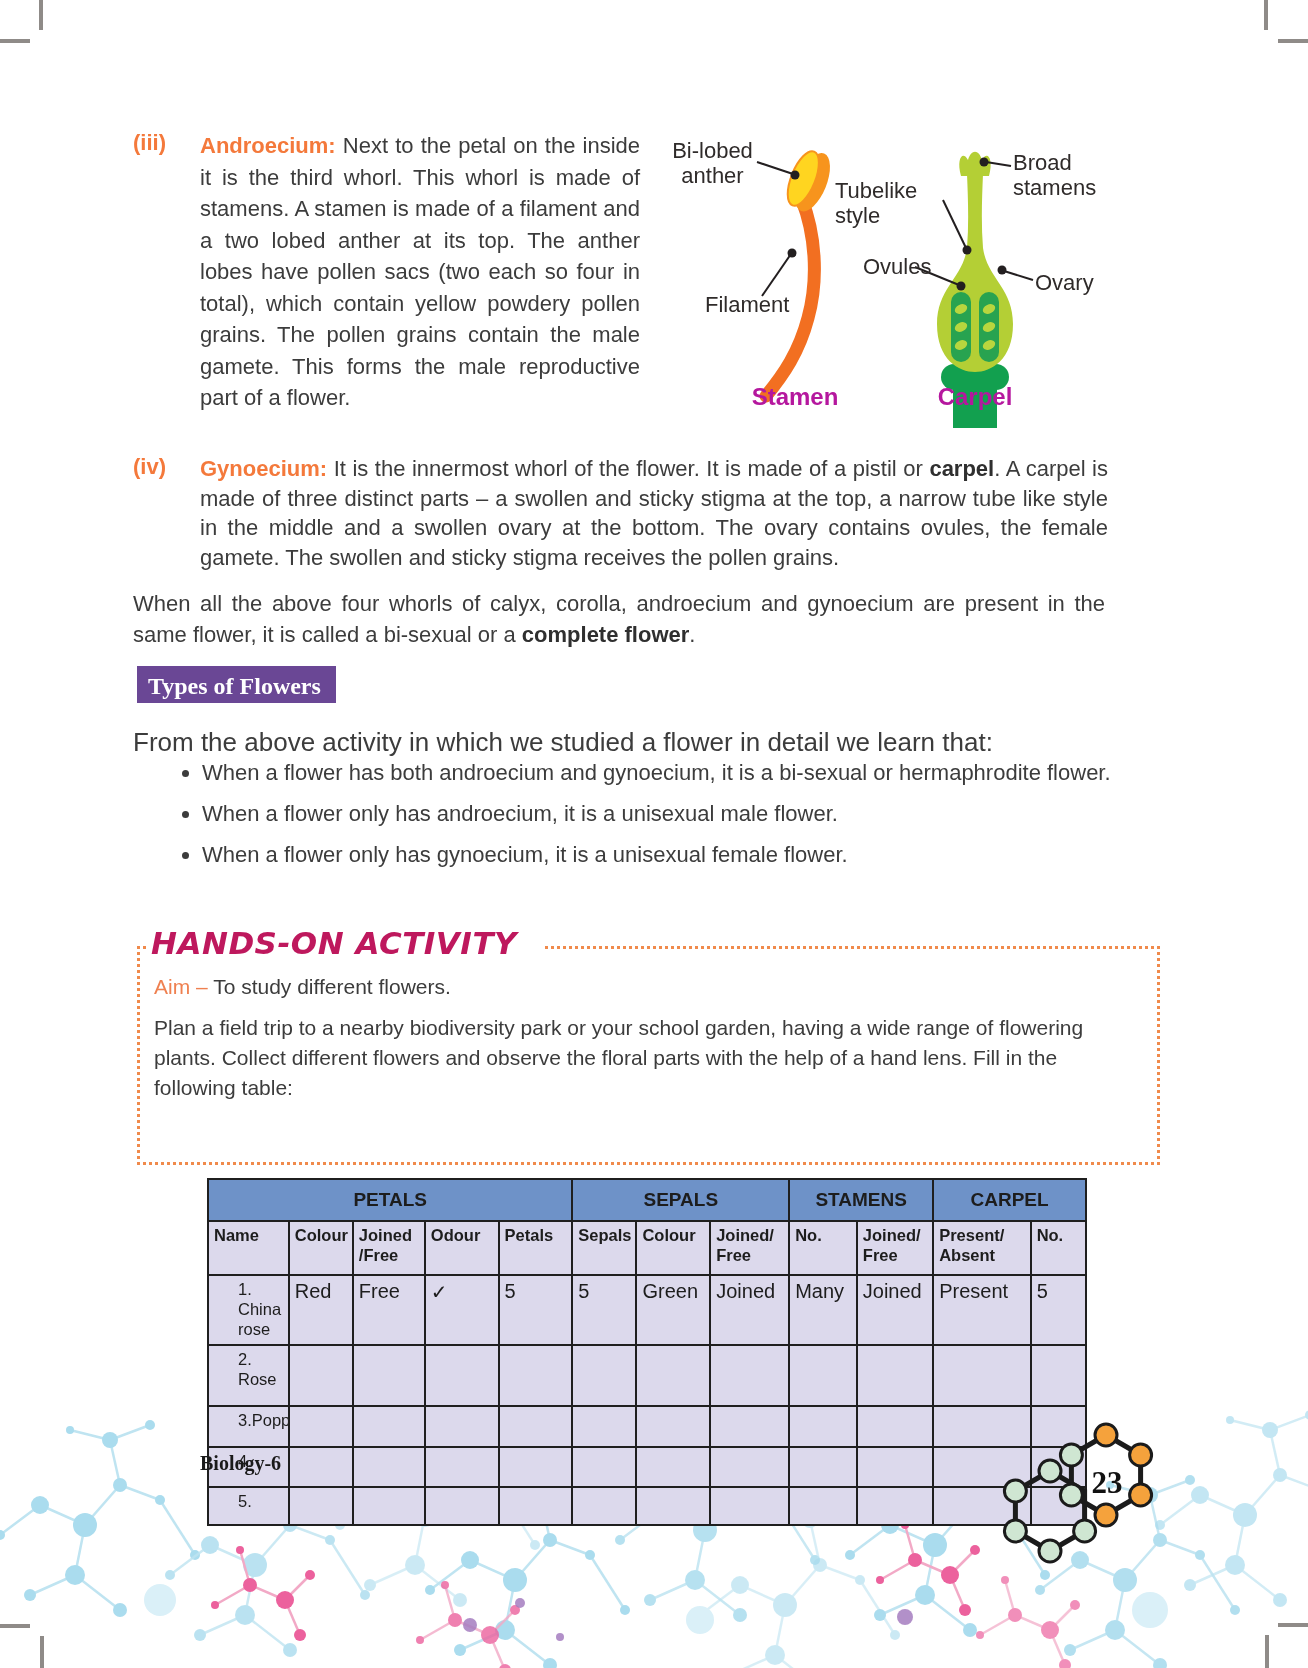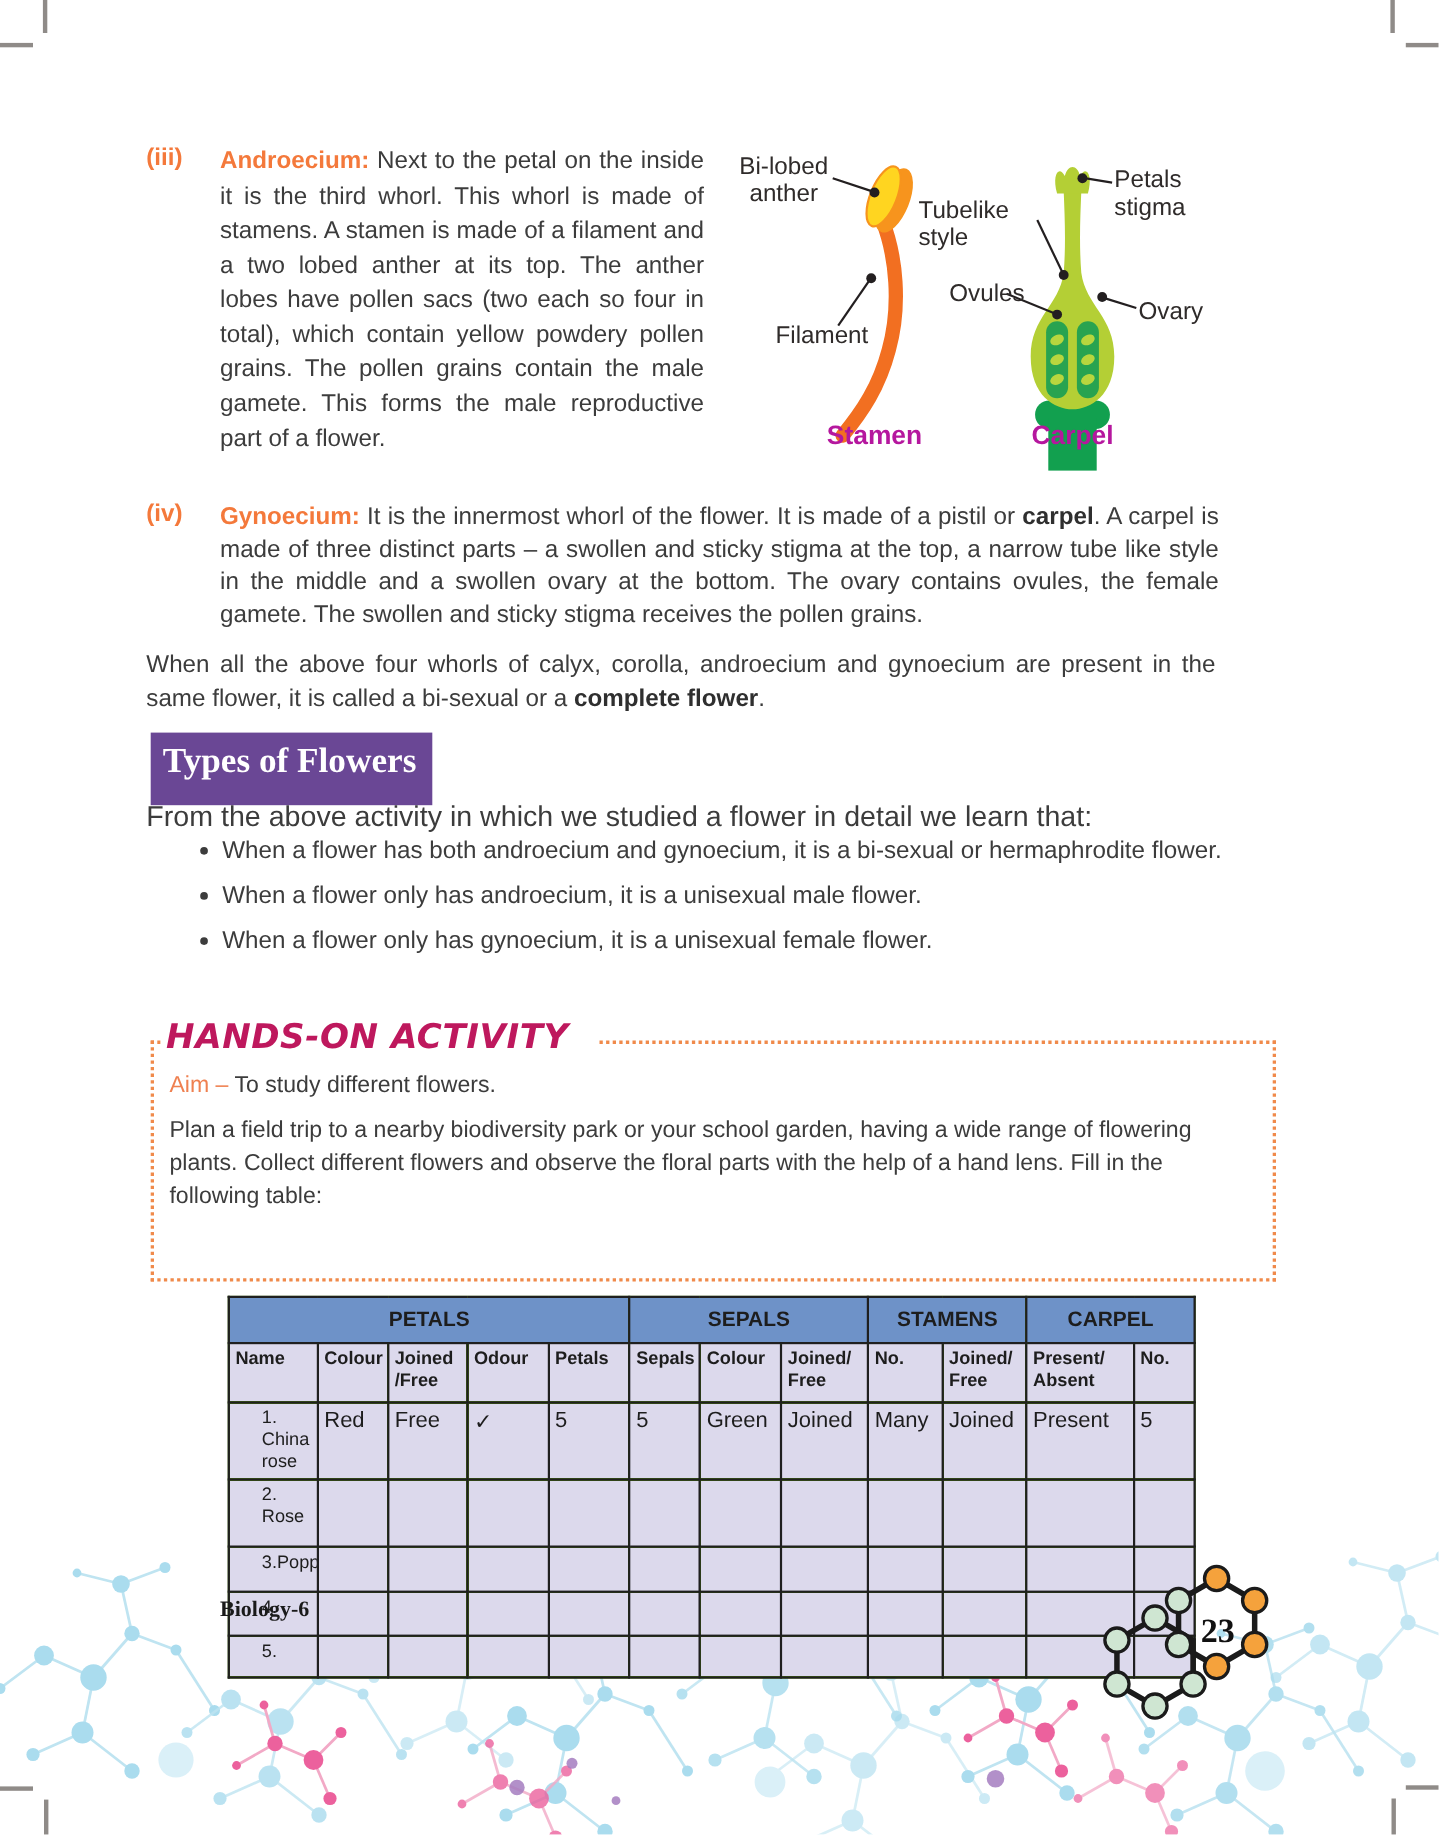--- a/index.html
+++ b/index.html
@@ -13,21 +13,21 @@
   .ptext{font-size:22px;line-height:30px;text-align:justify;color:#3c3c3c;}
   .term{color:#f4793b;font-weight:bold;}
   .bold{font-weight:bold;color:#2f2f2f;}
   
   #figure{position:absolute;left:645px;top:128px;width:470px;height:300px;}
   #figure svg{position:absolute;left:0;top:0;}
   .figlabel{position:absolute;font-size:22px;line-height:25px;color:#2f2b2a;}
   .figcaption{position:absolute;font-size:24px;font-weight:bold;color:#b5179e;text-align:center;width:110px;}
   
   #types-heading{position:absolute;left:137px;top:666px;background:#6a4795;color:#fff;
-     font-family:"Liberation Serif",serif;font-weight:bold;font-size:32px;padding:7px 15px 22px 11px;}
+     font-family:"Liberation Serif",serif;font-weight:bold;font-size:24px;padding:7px 15px 3px 11px;}
   
   #intro{position:absolute;left:133px;top:727px;width:1010px;font-size:26px;color:#3c3c3c;}
   #bullets{position:absolute;left:168px;top:758px;width:952px;margin:0;padding:0 0 0 34px;}
   #bullets li{font-size:22px;line-height:30px;margin-bottom:11px;text-align:justify;color:#3c3c3c;}
   
   #activity-box{position:absolute;left:137px;top:946px;width:1023px;height:219px;
      border:3px dotted #f08a4b;box-sizing:border-box;}
   #activity-title{position:absolute;top:-24px;left:6px;background:#fff;padding:0 26px 0 5px;
      color:#be185d;font-weight:bold;font-style:italic;font-size:31px;letter-spacing:.5px;
      font-family:"DejaVu Sans",sans-serif;}
@@ -178,21 +178,21 @@
         <circle cx="322" cy="122" r="4.5"></circle>
           <circle cx="316" cy="158" r="4.5"></circle>
         <circle cx="339" cy="34" r="4.5"></circle>
           <circle cx="357" cy="142" r="4.5"></circle>
       </g>
     </svg>
     <div class="figlabel" style="left:20px;top:10px;width:95px;text-align:center;">Bi-lobed anther</div>
     <div class="figlabel" style="left:60px;top:164px;">Filament</div>
     <div class="figlabel" style="left:190px;top:50px;width:100px;">Tubelike style</div>
     <div class="figlabel" style="left:218px;top:126px;">Ovules</div>
-    <div class="figlabel" style="left:368px;top:22px;width:95px;">Petals stigma</div>
+    <div class="figlabel" style="left:368px;top:22px;width:95px;">Broad stamens</div>
     <div class="figlabel" style="left:390px;top:142px;">Ovary</div>
     <div class="figcaption" style="left:95px;top:255px;">Stamen</div>
     <div class="figcaption" style="left:275px;top:255px;">Carpel</div>
   </div>
 
   <div class="numbered overlay-z" style="left:133px;top:454px;width:975px;">
     <div class="numeral">(iv)</div>
     <div class="ptext" style="width:908px;line-height:29.5px;">
       <span class="term">Gynoecium:</span><span> It is the innermost whorl of the flower. It is made of a pistil or </span><span class="bold">carpel</span><span>. A carpel is made of three distinct parts – a swollen and sticky stigma at the top, a narrow tube like style in the middle and a swollen ovary at the bottom. The ovary contains ovules, the female gamete. The swollen and sticky stigma receives the pollen grains.</span>
     </div>

